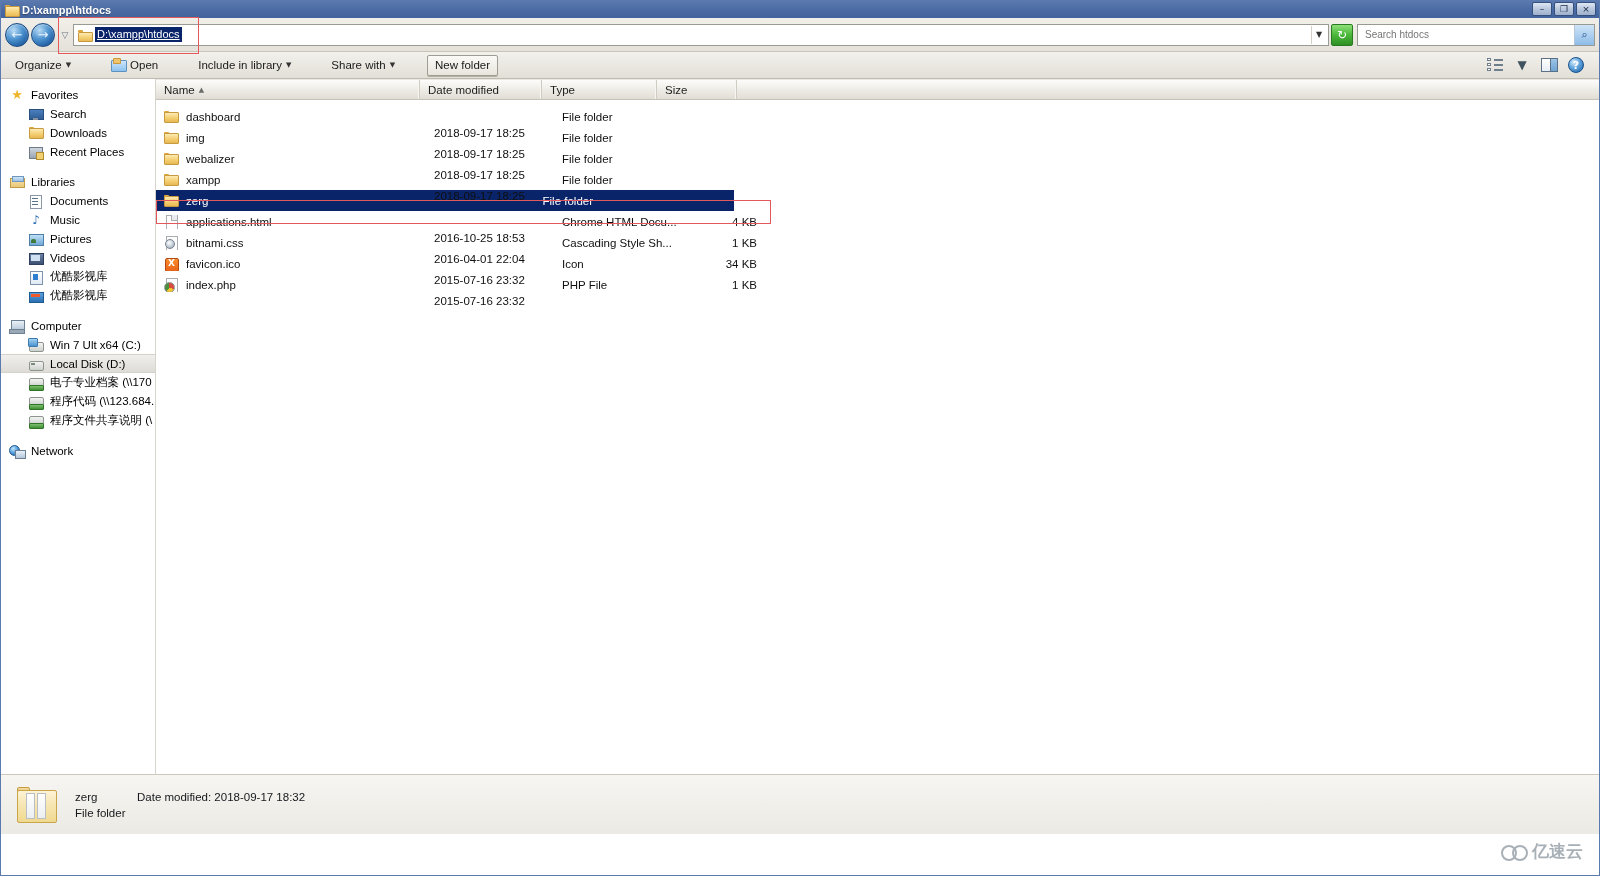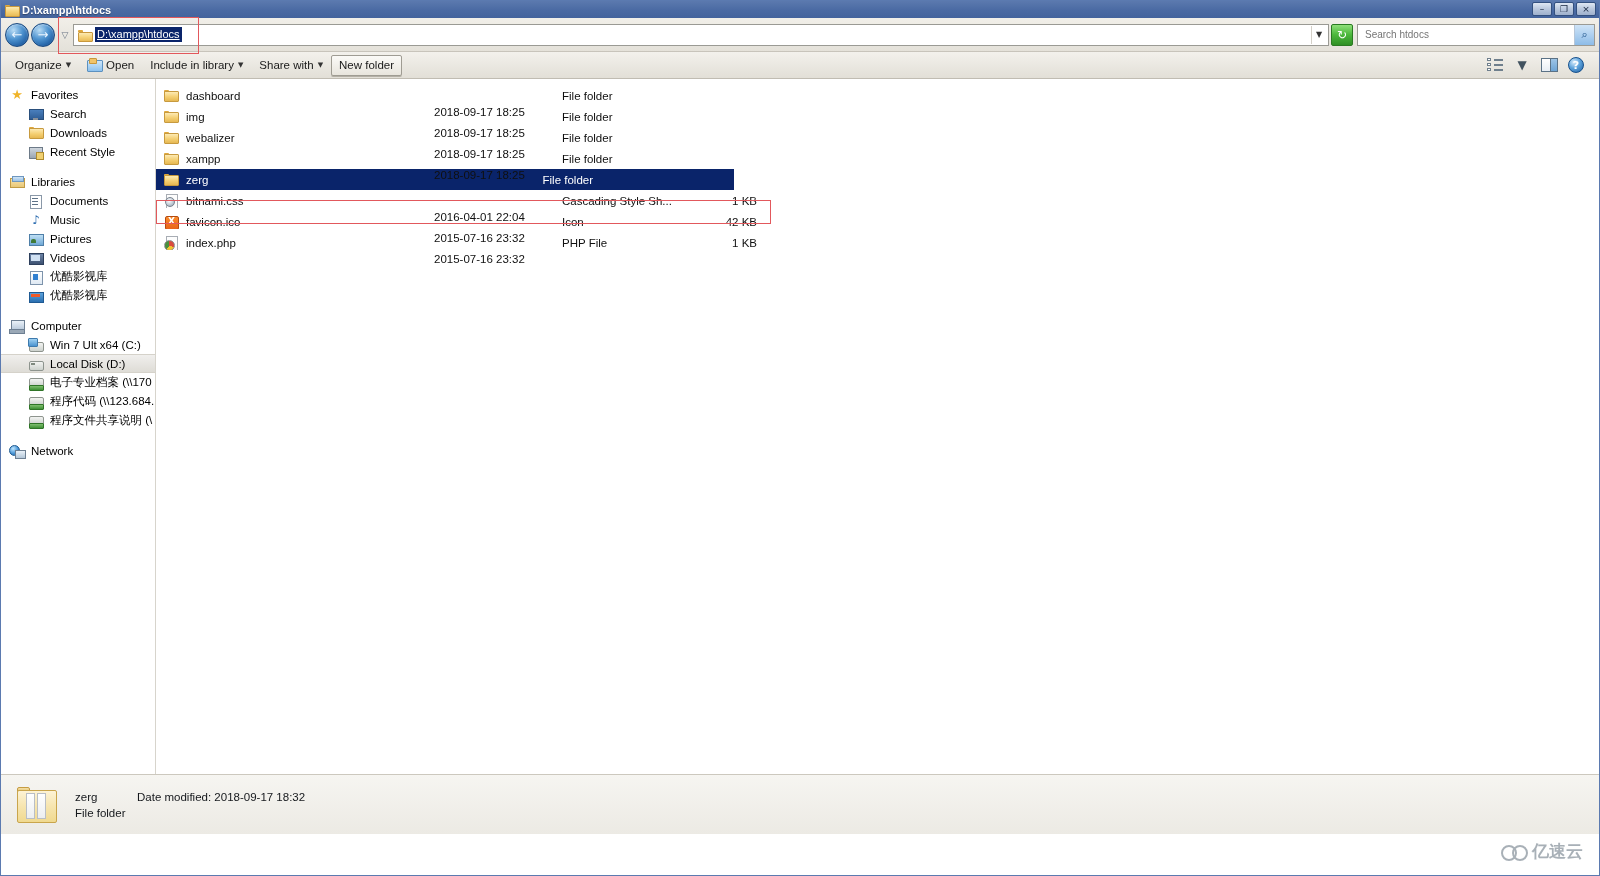--- a/index.html
+++ b/index.html
@@ -143,20 +143,21 @@
   }
 
   
   #cmdbar {
     height: 27px;
     background: linear-gradient(to bottom,#f3f1ec 0%, #e2dfd7 100%);
     border-bottom: 1px solid #c0bcb2;
     display: flex; align-items: center;
     padding: 0 6px;
     position: relative;
+    gap: 24px;
   }
   .cmd {
     display: flex; align-items: center; gap: 4px;
     height: 21px; padding: 0 7px;
     font-size: 11.5px; color: #1a1a1a; white-space: nowrap;
     border: 1px solid transparent; border-radius: 2px;
   }
   .cmd .caret { font-size: 7px; color: #333; font-family: "DejaVu Sans", sans-serif; }
   .cmd.framed {
     border: 1px solid #9f9c93;
@@ -546,21 +547,21 @@
         <div class="nav-row child">
           <span class="ni ni-monitor"></span>
           <span>Search</span>
         </div>
         <div class="nav-row child">
           <span class="ni ni-folder"></span>
           <span>Downloads</span>
         </div>
         <div class="nav-row child">
           <span class="ni ni-recent"></span>
-          <span>Recent Style</span>
+          <span>Recent Places</span>
         </div>
       </div>
 
       <div class="nav-spacer"></div>
 
       <div class="nav-group">
         <div class="nav-row root">
           <span class="ni ni-lib"></span>
           <span>Libraries</span>
         </div>
@@ -624,20 +625,36 @@
       <div class="nav-group">
         <div class="nav-row root">
           <span class="ni ni-network"></span>
           <span>Network</span>
         </div>
       </div>
     </div>
 
     <div id="filepane">
 
+      <div id="colheader">
+        <div class="colh c-name">
+          <span>Name</span>
+          <span class="sortarrow">▲</span>
+        </div>
+        <div class="colh c-date">
+          <span>Date modified</span>
+        </div>
+        <div class="colh c-type">
+          <span>Type</span>
+        </div>
+        <div class="colh c-size">
+          <span>Size</span>
+        </div>
+        <div class="filler"></div>
+      </div>
 
       <div id="rows">
 
         <div class="frow">
           <span class="fr-name">
             <span class="fi fi-folder"></span>
             <span>dashboard</span>
           </span>
           <span class="fr-date">2018-09-17 18:25</span>
           <span class="fr-type">File folder</span>
@@ -677,41 +694,50 @@
         <div class="frow selected">
           <span class="fr-name">
             <span class="fi fi-folder"></span>
             <span>zerg</span>
           </span>
           <span class="fr-date">2018-09-17 18:32</span>
           <span class="fr-type">File folder</span>
           <span class="fr-size"></span>
         </div>
 
+        <div class="frow">
+          <span class="fr-name">
+            <span class="fi fi-html"></span>
+            <span>applications.html</span>
+          </span>
+          <span class="fr-date">2016-10-25 18:53</span>
+          <span class="fr-type">Chrome HTML Docu...</span>
+          <span class="fr-size">4 KB</span>
+        </div>
 
         <div class="frow">
           <span class="fr-name">
             <span class="fi fi-css"></span>
             <span>bitnami.css</span>
           </span>
           <span class="fr-date">2016-04-01 22:04</span>
           <span class="fr-type">Cascading Style Sh...</span>
           <span class="fr-size">1 KB</span>
         </div>
 
         <div class="frow">
           <span class="fr-name">
             <span class="fi fi-ico">
                 <span>X</span>
               </span>
             <span>favicon.ico</span>
           </span>
           <span class="fr-date">2015-07-16 23:32</span>
           <span class="fr-type">Icon</span>
-          <span class="fr-size">42 KB</span>
+          <span class="fr-size">34 KB</span>
         </div>
 
         <div class="frow">
           <span class="fr-name">
             <span class="fi fi-php"></span>
             <span>index.php</span>
           </span>
           <span class="fr-date">2015-07-16 23:32</span>
           <span class="fr-type">PHP File</span>
           <span class="fr-size">1 KB</span>

